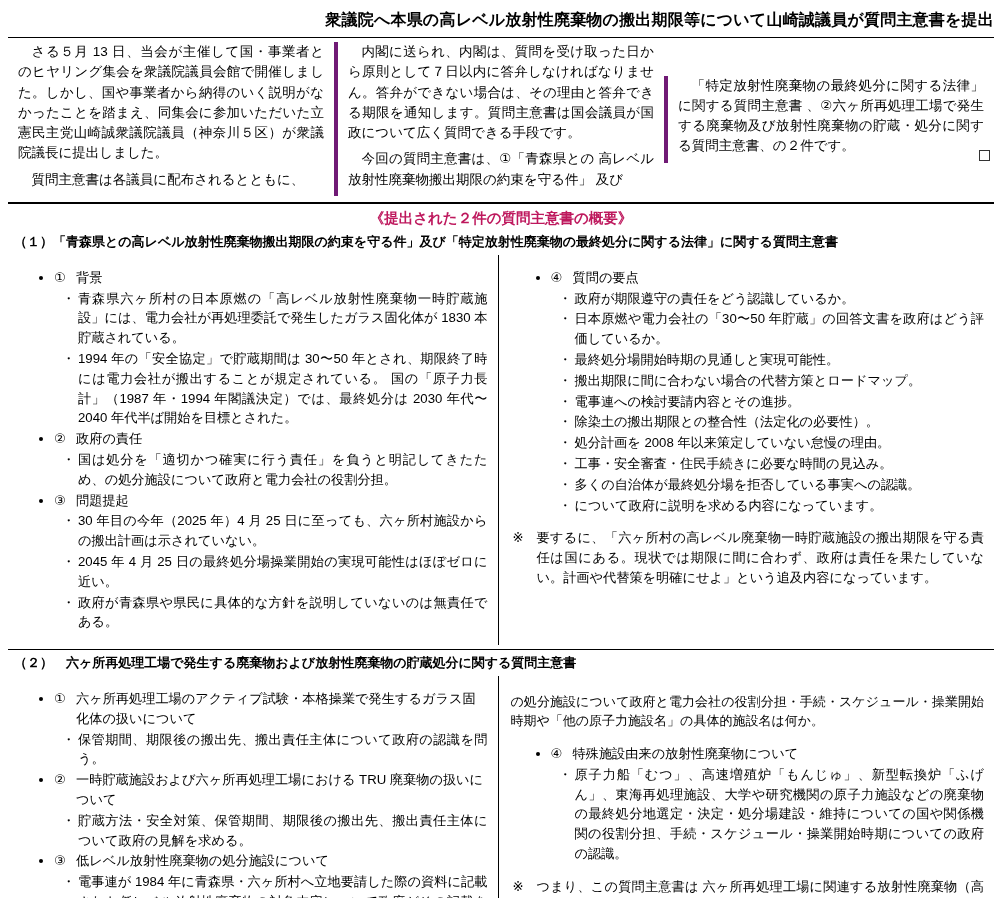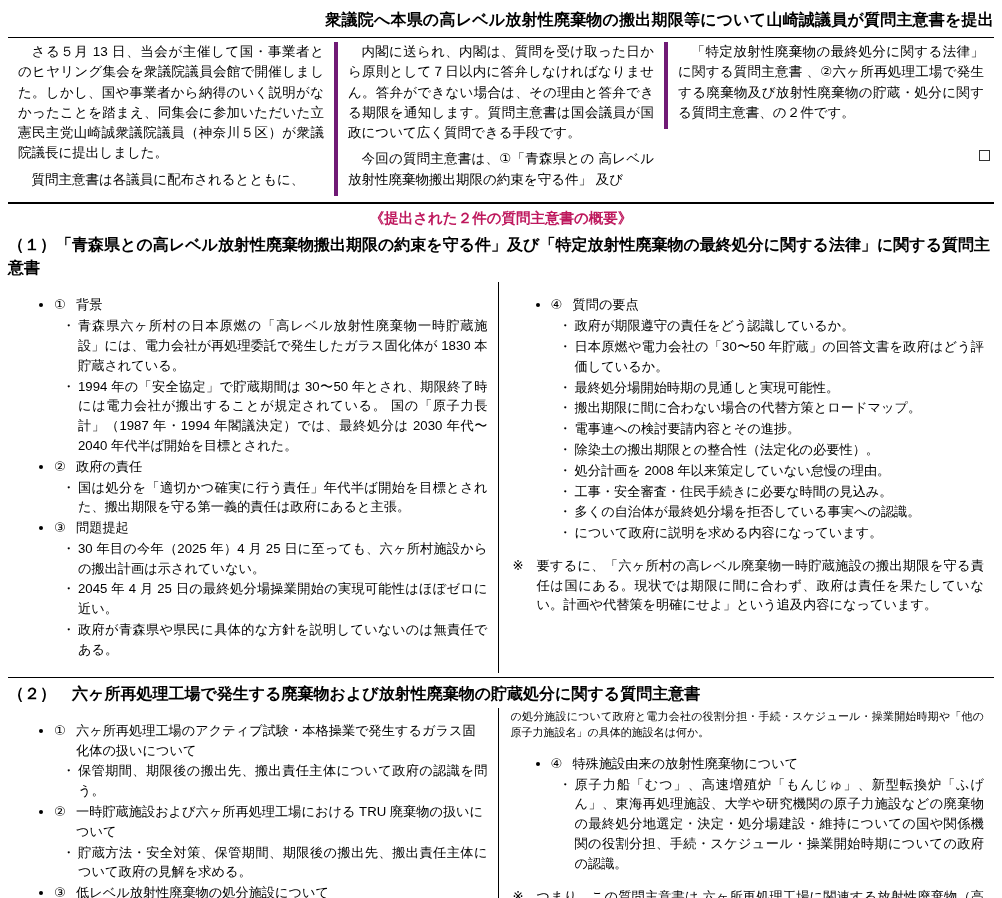--- a/index.html
+++ b/index.html
@@ -37,21 +37,21 @@
   }
   .rule-thick {
     border: none;
     border-top: 2px solid #000;
     margin: 6px 0 4px 0;
   }
 
   
   .three-col {
     display: flex;
-    align-items: flex-start;
+    align-items: center;
     font-size: 13.5px;
   }
   .three-col .col {
     flex: 1 1 0;
     padding: 0 10px;
     box-sizing: border-box;
   }
   .three-col .col + .col {
     border-left: 4px solid #701a75;
   }
@@ -65,22 +65,22 @@
   .section-heading {
     text-align: center;
     color: #be185d;
     font-weight: bold;
     font-size: 14.5px;
     margin: 4px 0 4px 0;
   }
 
   .sub-heading {
     font-weight: bold;
-    font-size: 16px;
-    margin: 2px 0 3px 0;
+    font-size: 13px;
+    margin: 2px 0 3px 6px;
   }
 
   .two-col {
     display: flex;
     align-items: stretch;
   }
   .two-col .col {
     flex: 1 1 0;
     box-sizing: border-box;
     padding: 0 10px 0 6px;
@@ -195,21 +195,21 @@
           </li>
         </ul>
 
         <li class="lvl1">
           <span class="marker">②</span>
           <span>政府の責任</span>
         </li>
         <ul class="dash">
           <li class="lvl2">
             <span class="marker">・</span>
-            <span class="cont">国は処分を「適切かつ確実に行う責任」年代半ば開始を目標とされた、搬出期限を守る第一義的責任は政府にあると主張。</span>
+            <span class="cont">国は処分を「適切かつ確実に行う責任」を負うと明記してきたため、の処分施設について政府と電力会社の役割分担。</span>
           </li>
         </ul>
 
         <li class="lvl1">
           <span class="marker">③</span>
           <span>問題提起</span>
         </li>
         <ul class="dash">
           <li class="lvl2">
             <span class="marker">・</span>
@@ -324,21 +324,21 @@
           <li class="lvl2">
             <span class="marker">・</span>
             <span class="cont">電事連が 1984 年に青森県・六ヶ所村へ立地要請した際の資料に記載された低レベル放射性廃棄物の対象内容について政府がその記載を把握しているか、また、六ヶ所が選定されている廃棄物</span>
           </li>
         </ul>
 
       </ul>
     </div>
 
     <div class="col">
-      <div class="blk" style="font-size:11px;line-height:1.5;text-align:justify;">の処分施設について政府と電力会社の役割分担・手続・スケジュール・操業開始時期や「他の原子力施設名」の具体的施設名は何か。</div>
+      <div class="blk" style="font-size:13px;line-height:1.5;text-align:justify;margin-top:16px;">の処分施設について政府と電力会社の役割分担・手続・スケジュール・操業開始時期や「他の原子力施設名」の具体的施設名は何か。</div>
       <ul class="num">
         <li class="lvl1">
           <span class="marker">④</span>
           <span>特殊施設由来の放射性廃棄物について</span>
         </li>
         <ul class="dash">
           <li class="lvl2">
             <span class="marker">・</span>
             <span class="cont">原子力船「むつ」、高速増殖炉「もんじゅ」、新型転換炉「ふげん」、東海再処理施設、大学や研究機関の原子力施設などの廃棄物の最終処分地選定・決定・処分場建設・維持についての国や関係機関の役割分担、手続・スケジュール・操業開始時期についての政府の認識。</span>
           </li>

